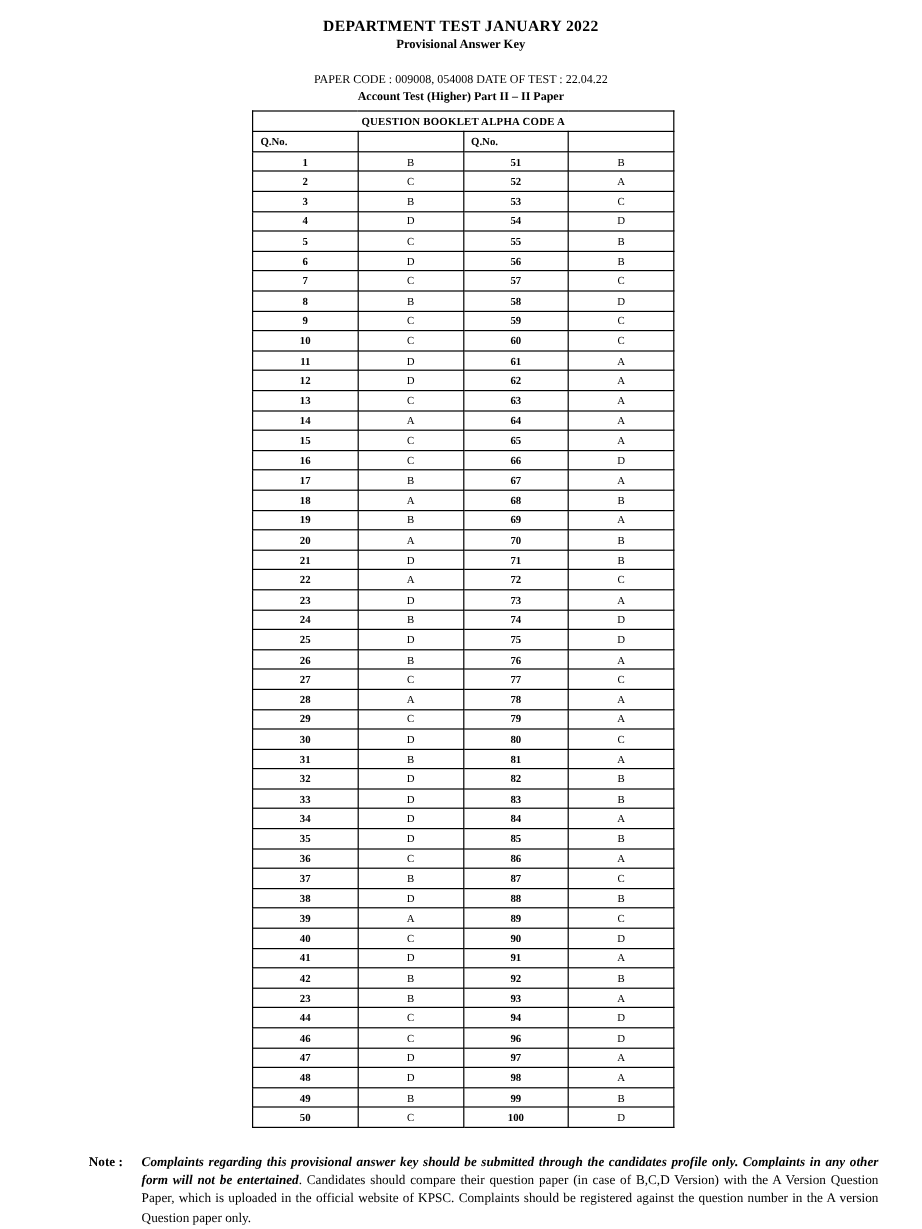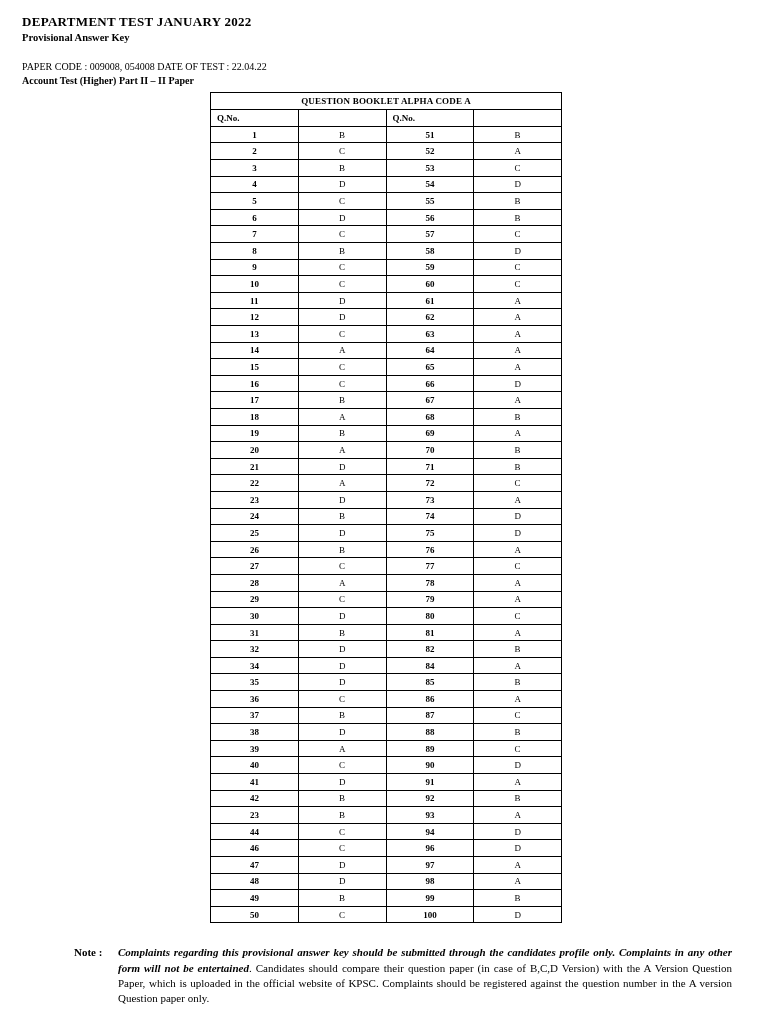--- a/index.html
+++ b/index.html
@@ -14,20 +14,21 @@
     color: #000000;
     position: relative;
   }
   .page {
     width: 768px;
     height: 1024px;
     box-sizing: border-box;
     padding: 14px 22px 0 22px;
   }
   .header {
+    text-align: center;
     line-height: 1.18;
   }
   .title {
     font-size: 13px;
     font-weight: bold;
     letter-spacing: 0.3px;
   }
   .subtitle {
     font-size: 10.5px;
     font-weight: bold;
@@ -309,20 +310,26 @@
             <td class="qno">81</td>
             <td class="ans">A</td>
           </tr>
           <tr>
             <td class="qno">32</td>
             <td class="ans">D</td>
             <td class="qno">82</td>
             <td class="ans">B</td>
           </tr>
           <tr>
+            <td class="qno">33</td>
+            <td class="ans">D</td>
+            <td class="qno">83</td>
+            <td class="ans">B</td>
+          </tr>
+          <tr>
             <td class="qno">34</td>
             <td class="ans">D</td>
             <td class="qno">84</td>
             <td class="ans">A</td>
           </tr>
           <tr>
             <td class="qno">35</td>
             <td class="ans">D</td>
             <td class="qno">85</td>
             <td class="ans">B</td>

